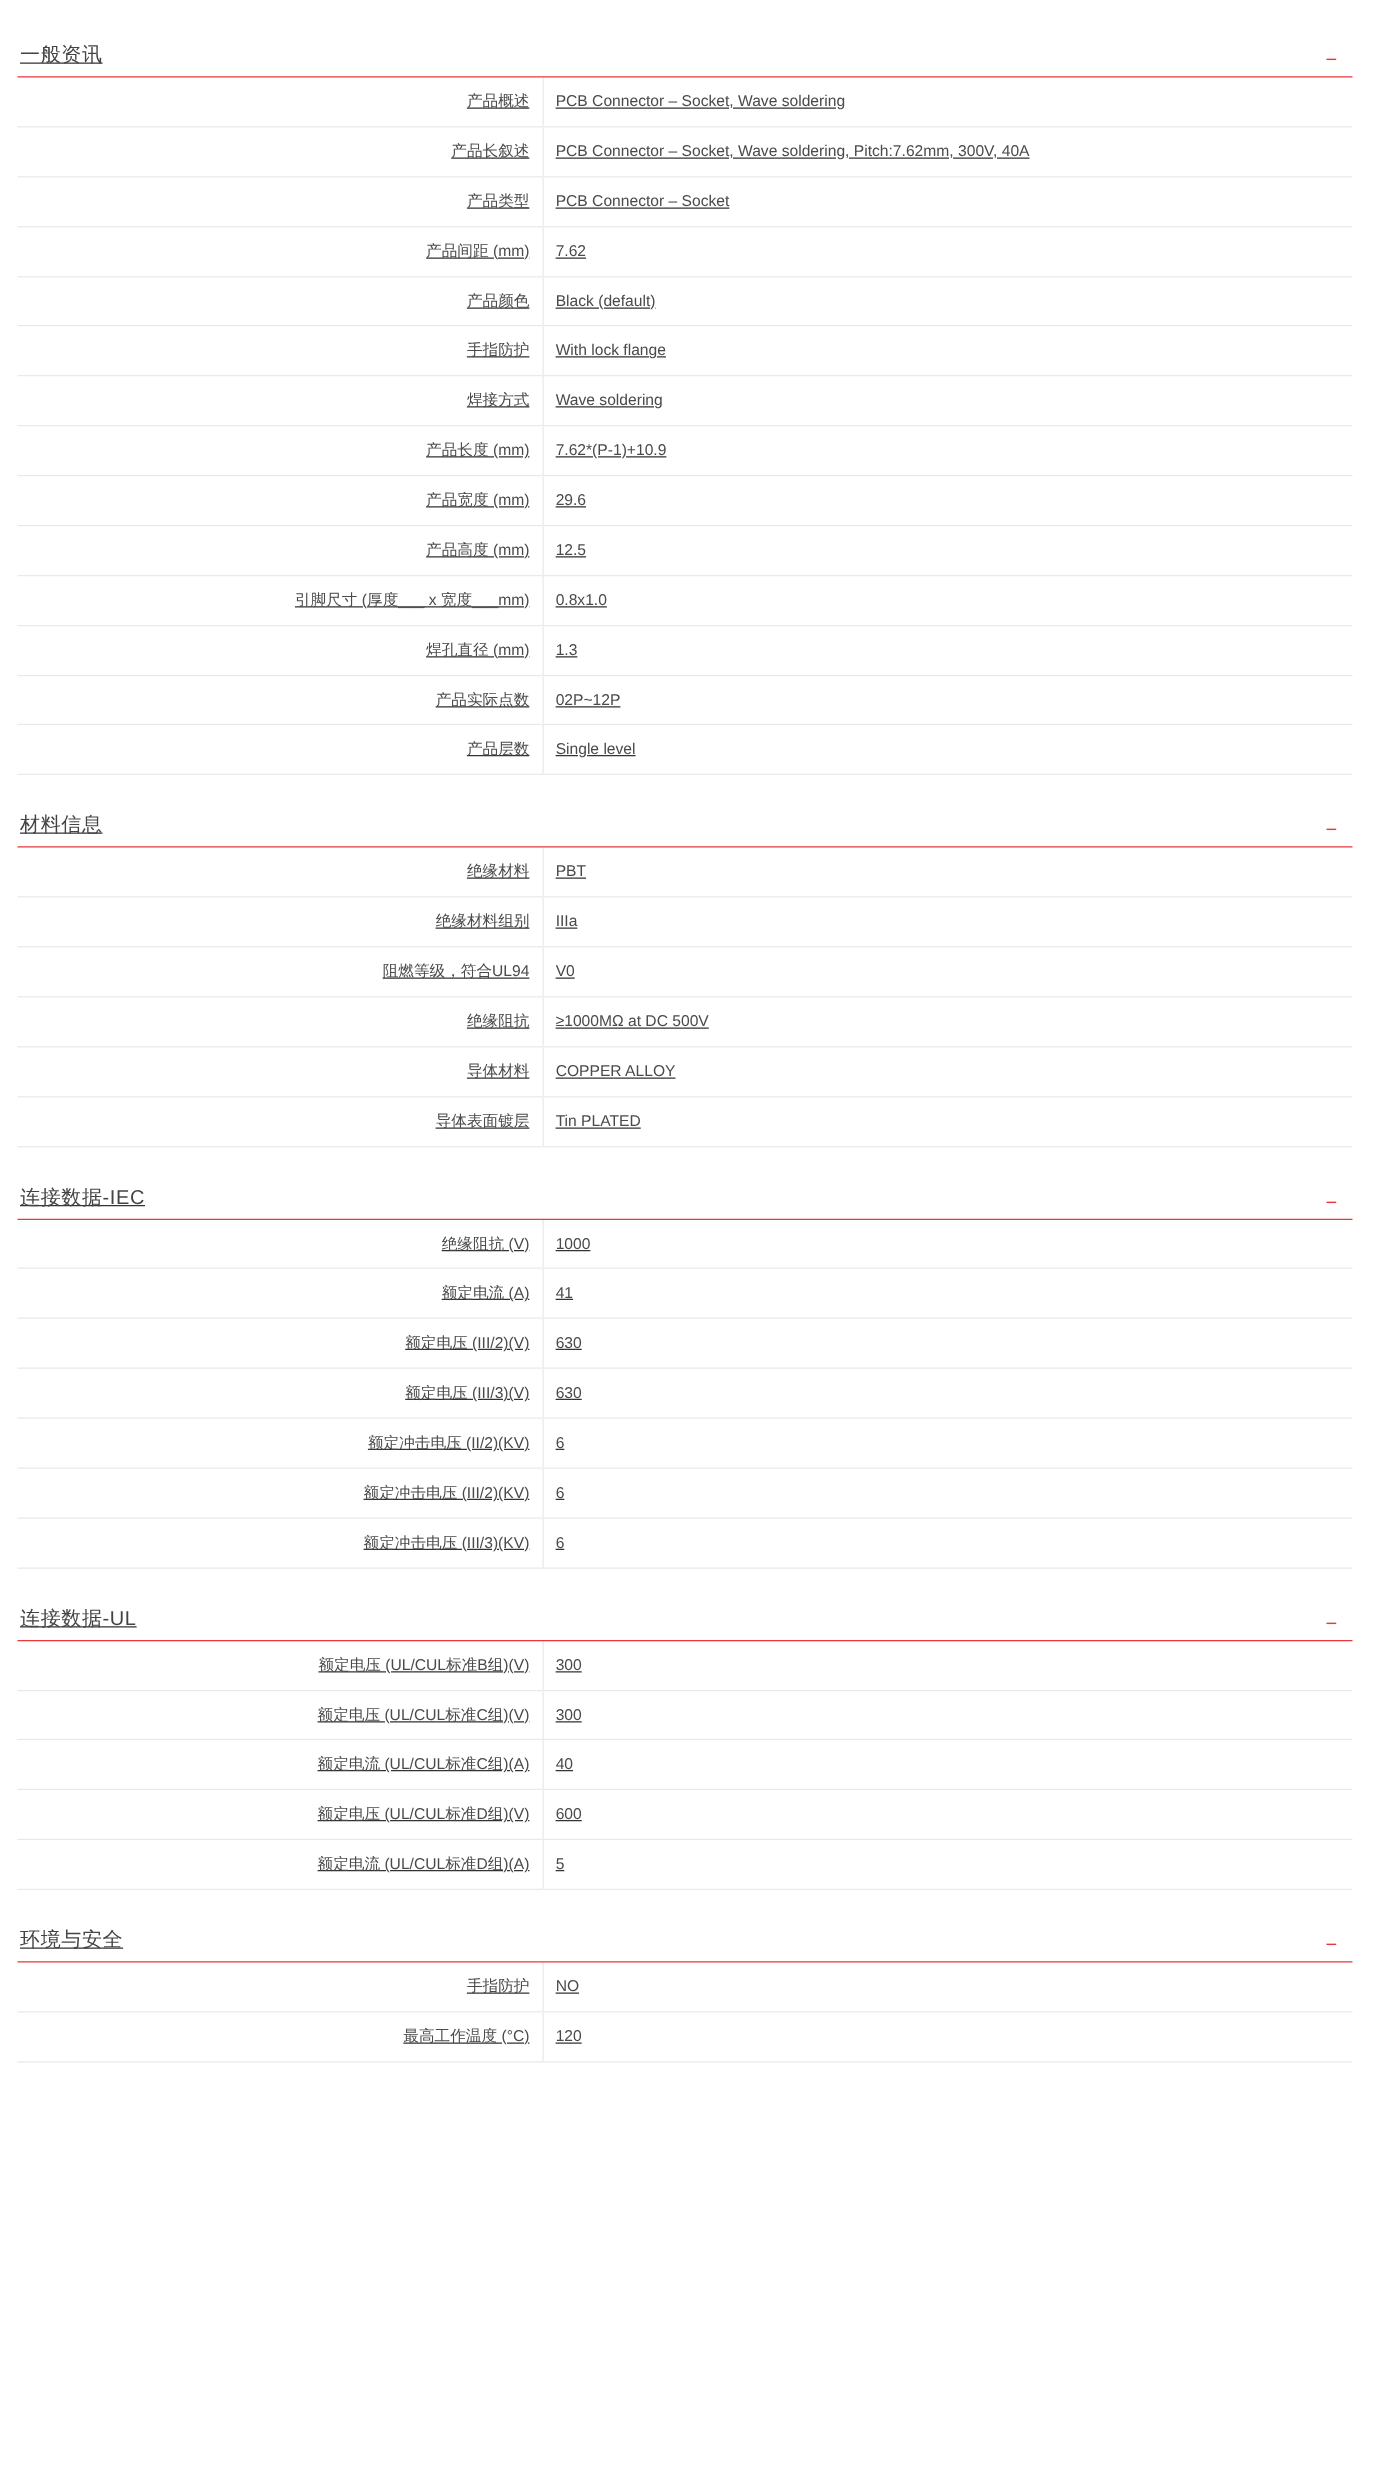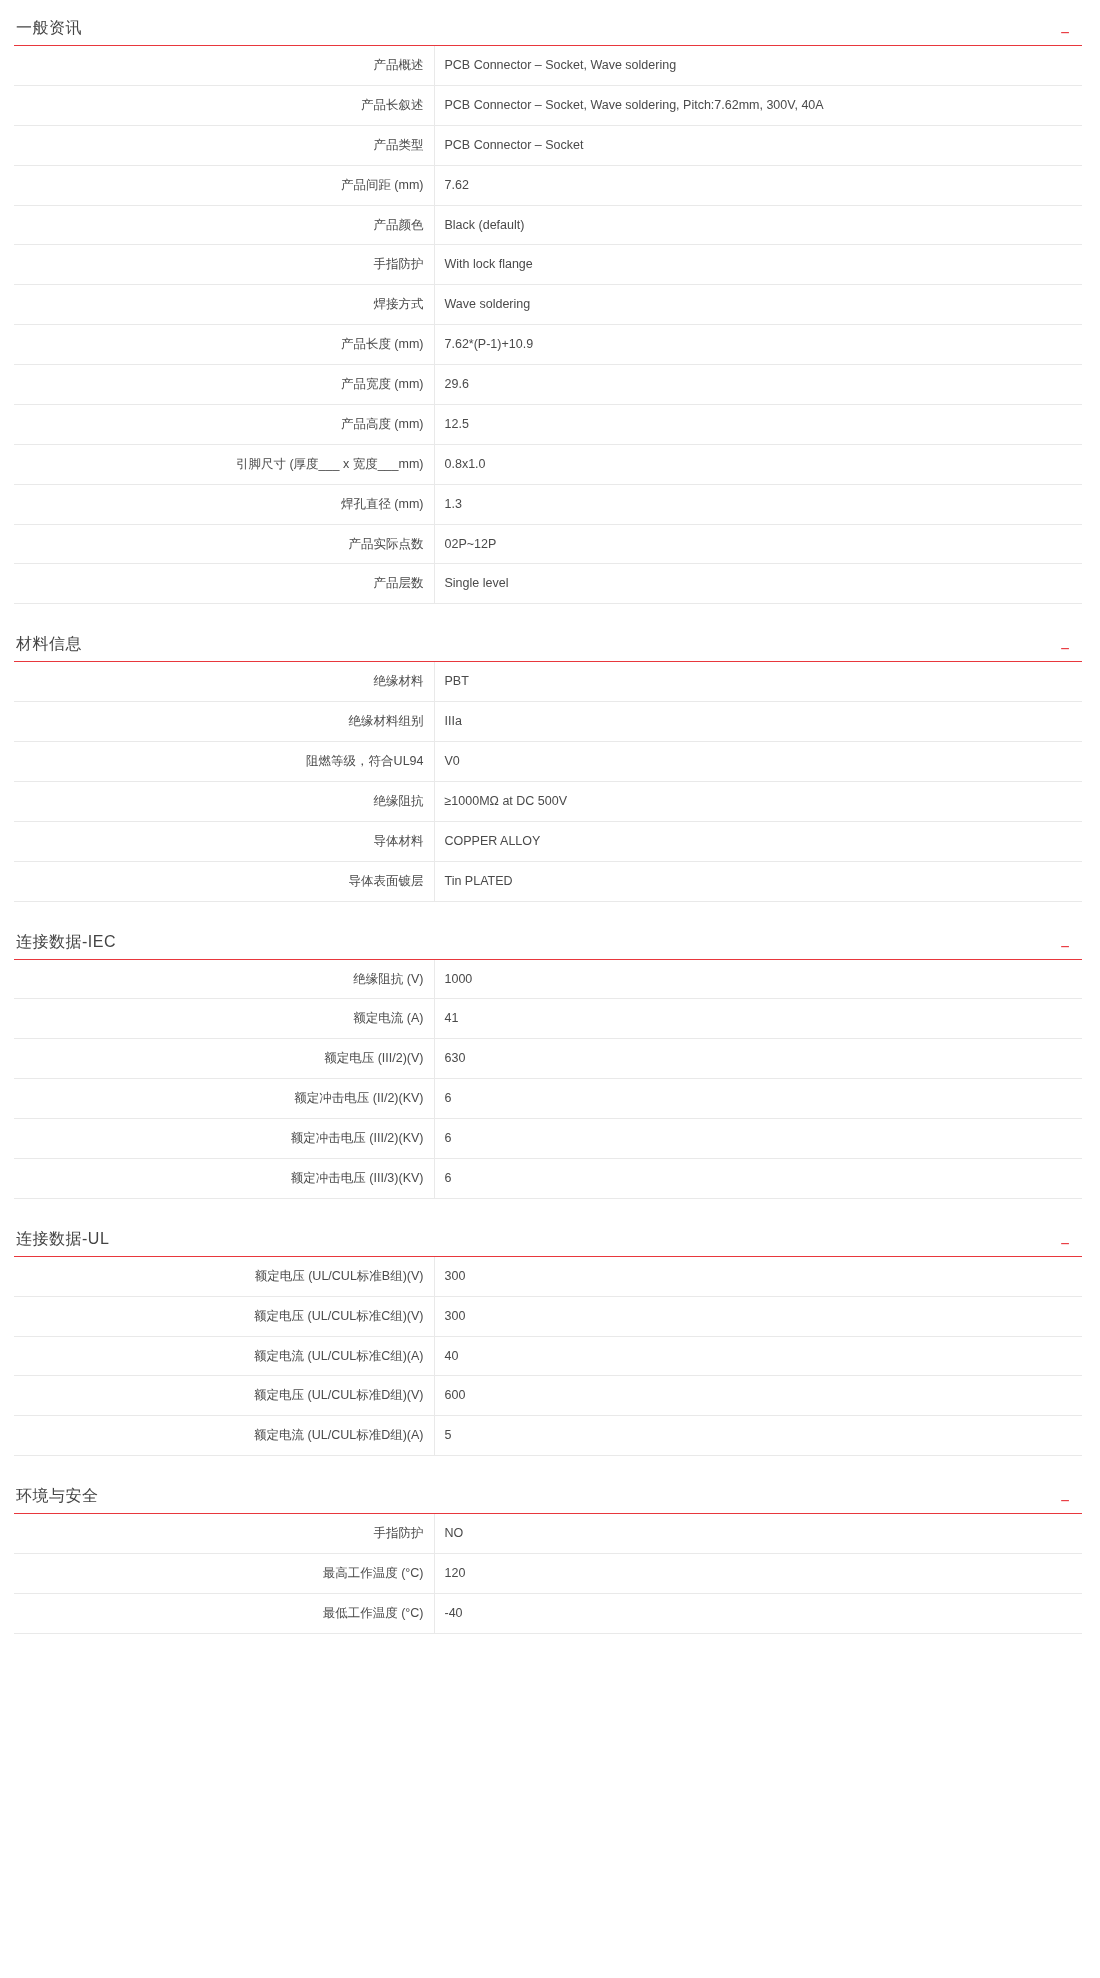--- a/index.html
+++ b/index.html
@@ -8,21 +8,22 @@
     padding: 0;
     background: #ffffff;
     font-family: "Liberation Sans", sans-serif;
   }
   body {
     width: 1100px;
     color: #333333;
   }
   .page {
     width: 1096px;
-    padding: 0 14px;
+    padding: 16px 14px;
+    text-decoration: underline;
   }
   .section {
     margin-bottom: 18px;
   }
   .section-header {
     position: relative;
     height: 40px;
     border-bottom: 1px solid #e8373d;
     display: flex;
     align-items: flex-end;
@@ -194,20 +195,24 @@
             </tr>
             <tr>
               <td class="label">额定电流 (A)</td>
               <td class="value">41</td>
             </tr>
             <tr>
               <td class="label">额定电压 (III/2)(V)</td>
               <td class="value">630</td>
             </tr>
             <tr>
+              <td class="label">额定电压 (III/3)(V)</td>
+              <td class="value">630</td>
+            </tr>
+            <tr>
               <td class="label">额定冲击电压 (II/2)(KV)</td>
               <td class="value">6</td>
             </tr>
             <tr>
               <td class="label">额定冲击电压 (III/2)(KV)</td>
               <td class="value">6</td>
             </tr>
             <tr>
               <td class="label">额定冲击电压 (III/3)(KV)</td>
               <td class="value">6</td>
@@ -252,22 +257,18 @@
         </div>
         <table class="spec">
           <tbody>
             <tr>
               <td class="label">手指防护</td>
               <td class="value">NO</td>
             </tr>
             <tr>
               <td class="label">最高工作温度 (°C)</td>
               <td class="value">120</td>
-            </tr>
-            <tr>
-              <td class="label">最低工作温度 (°C)</td>
-              <td class="value">-40</td>
             </tr>
           </tbody>
         </table>
       </div>
     </div>
 </div>
 
 </body></html>

